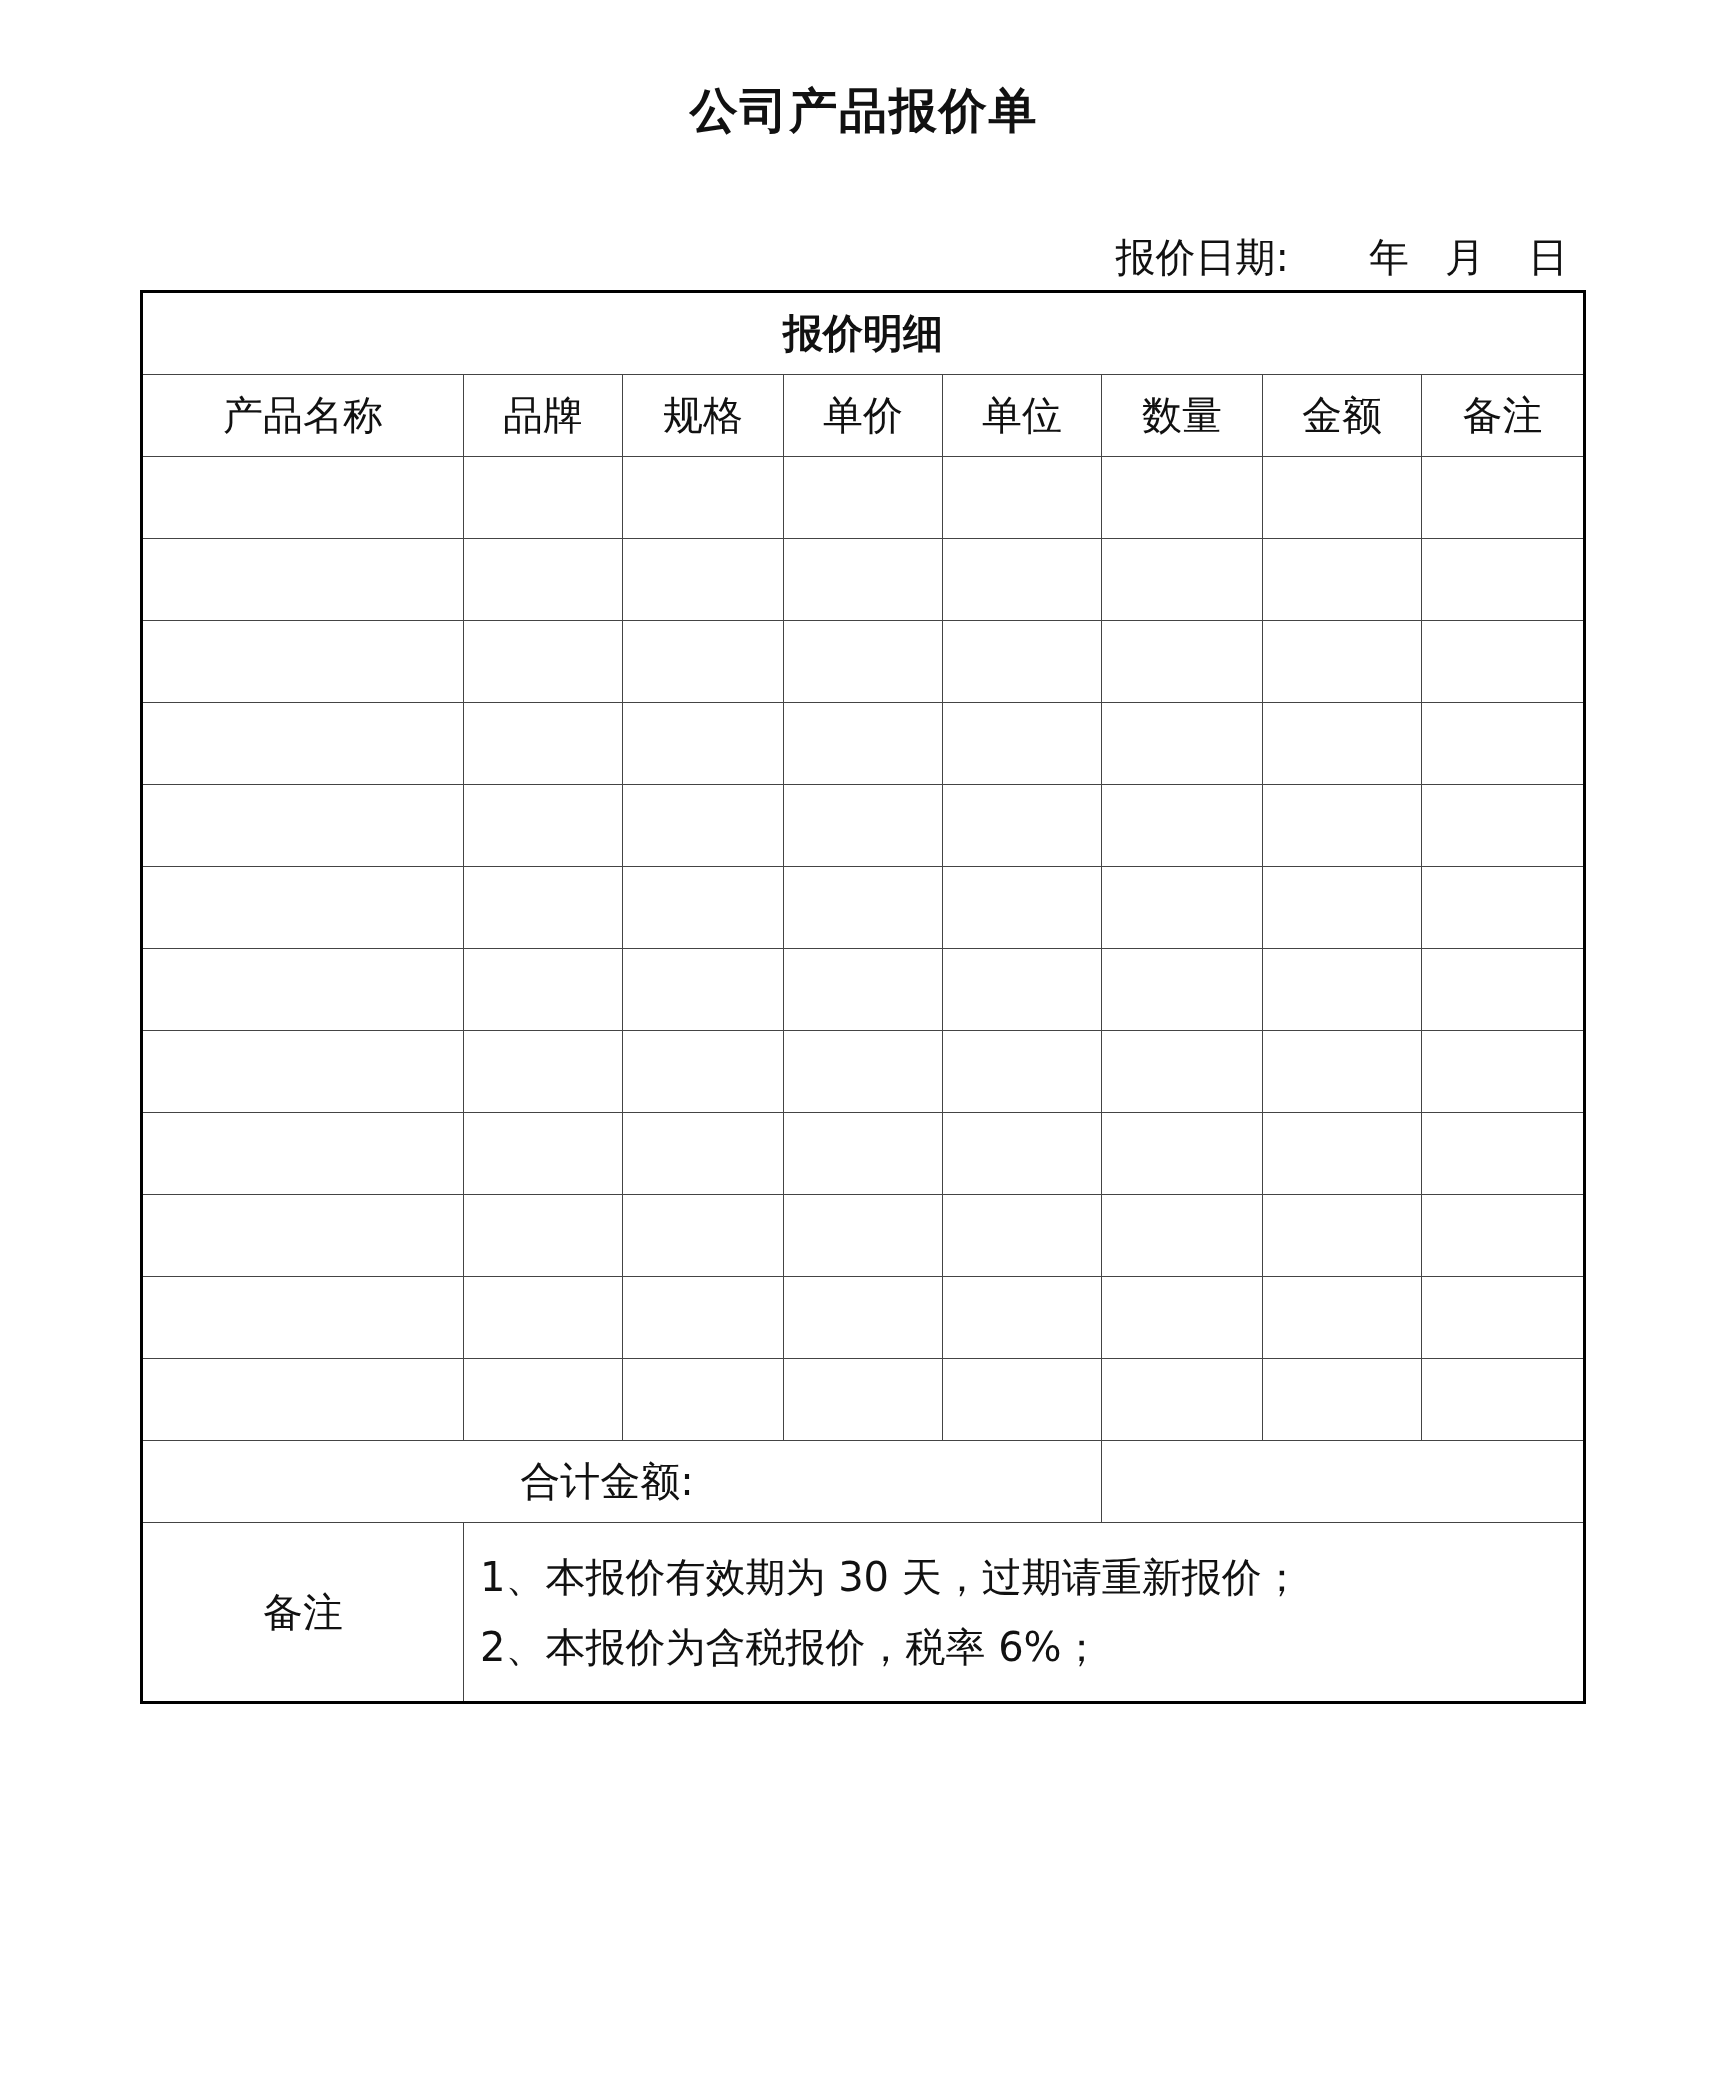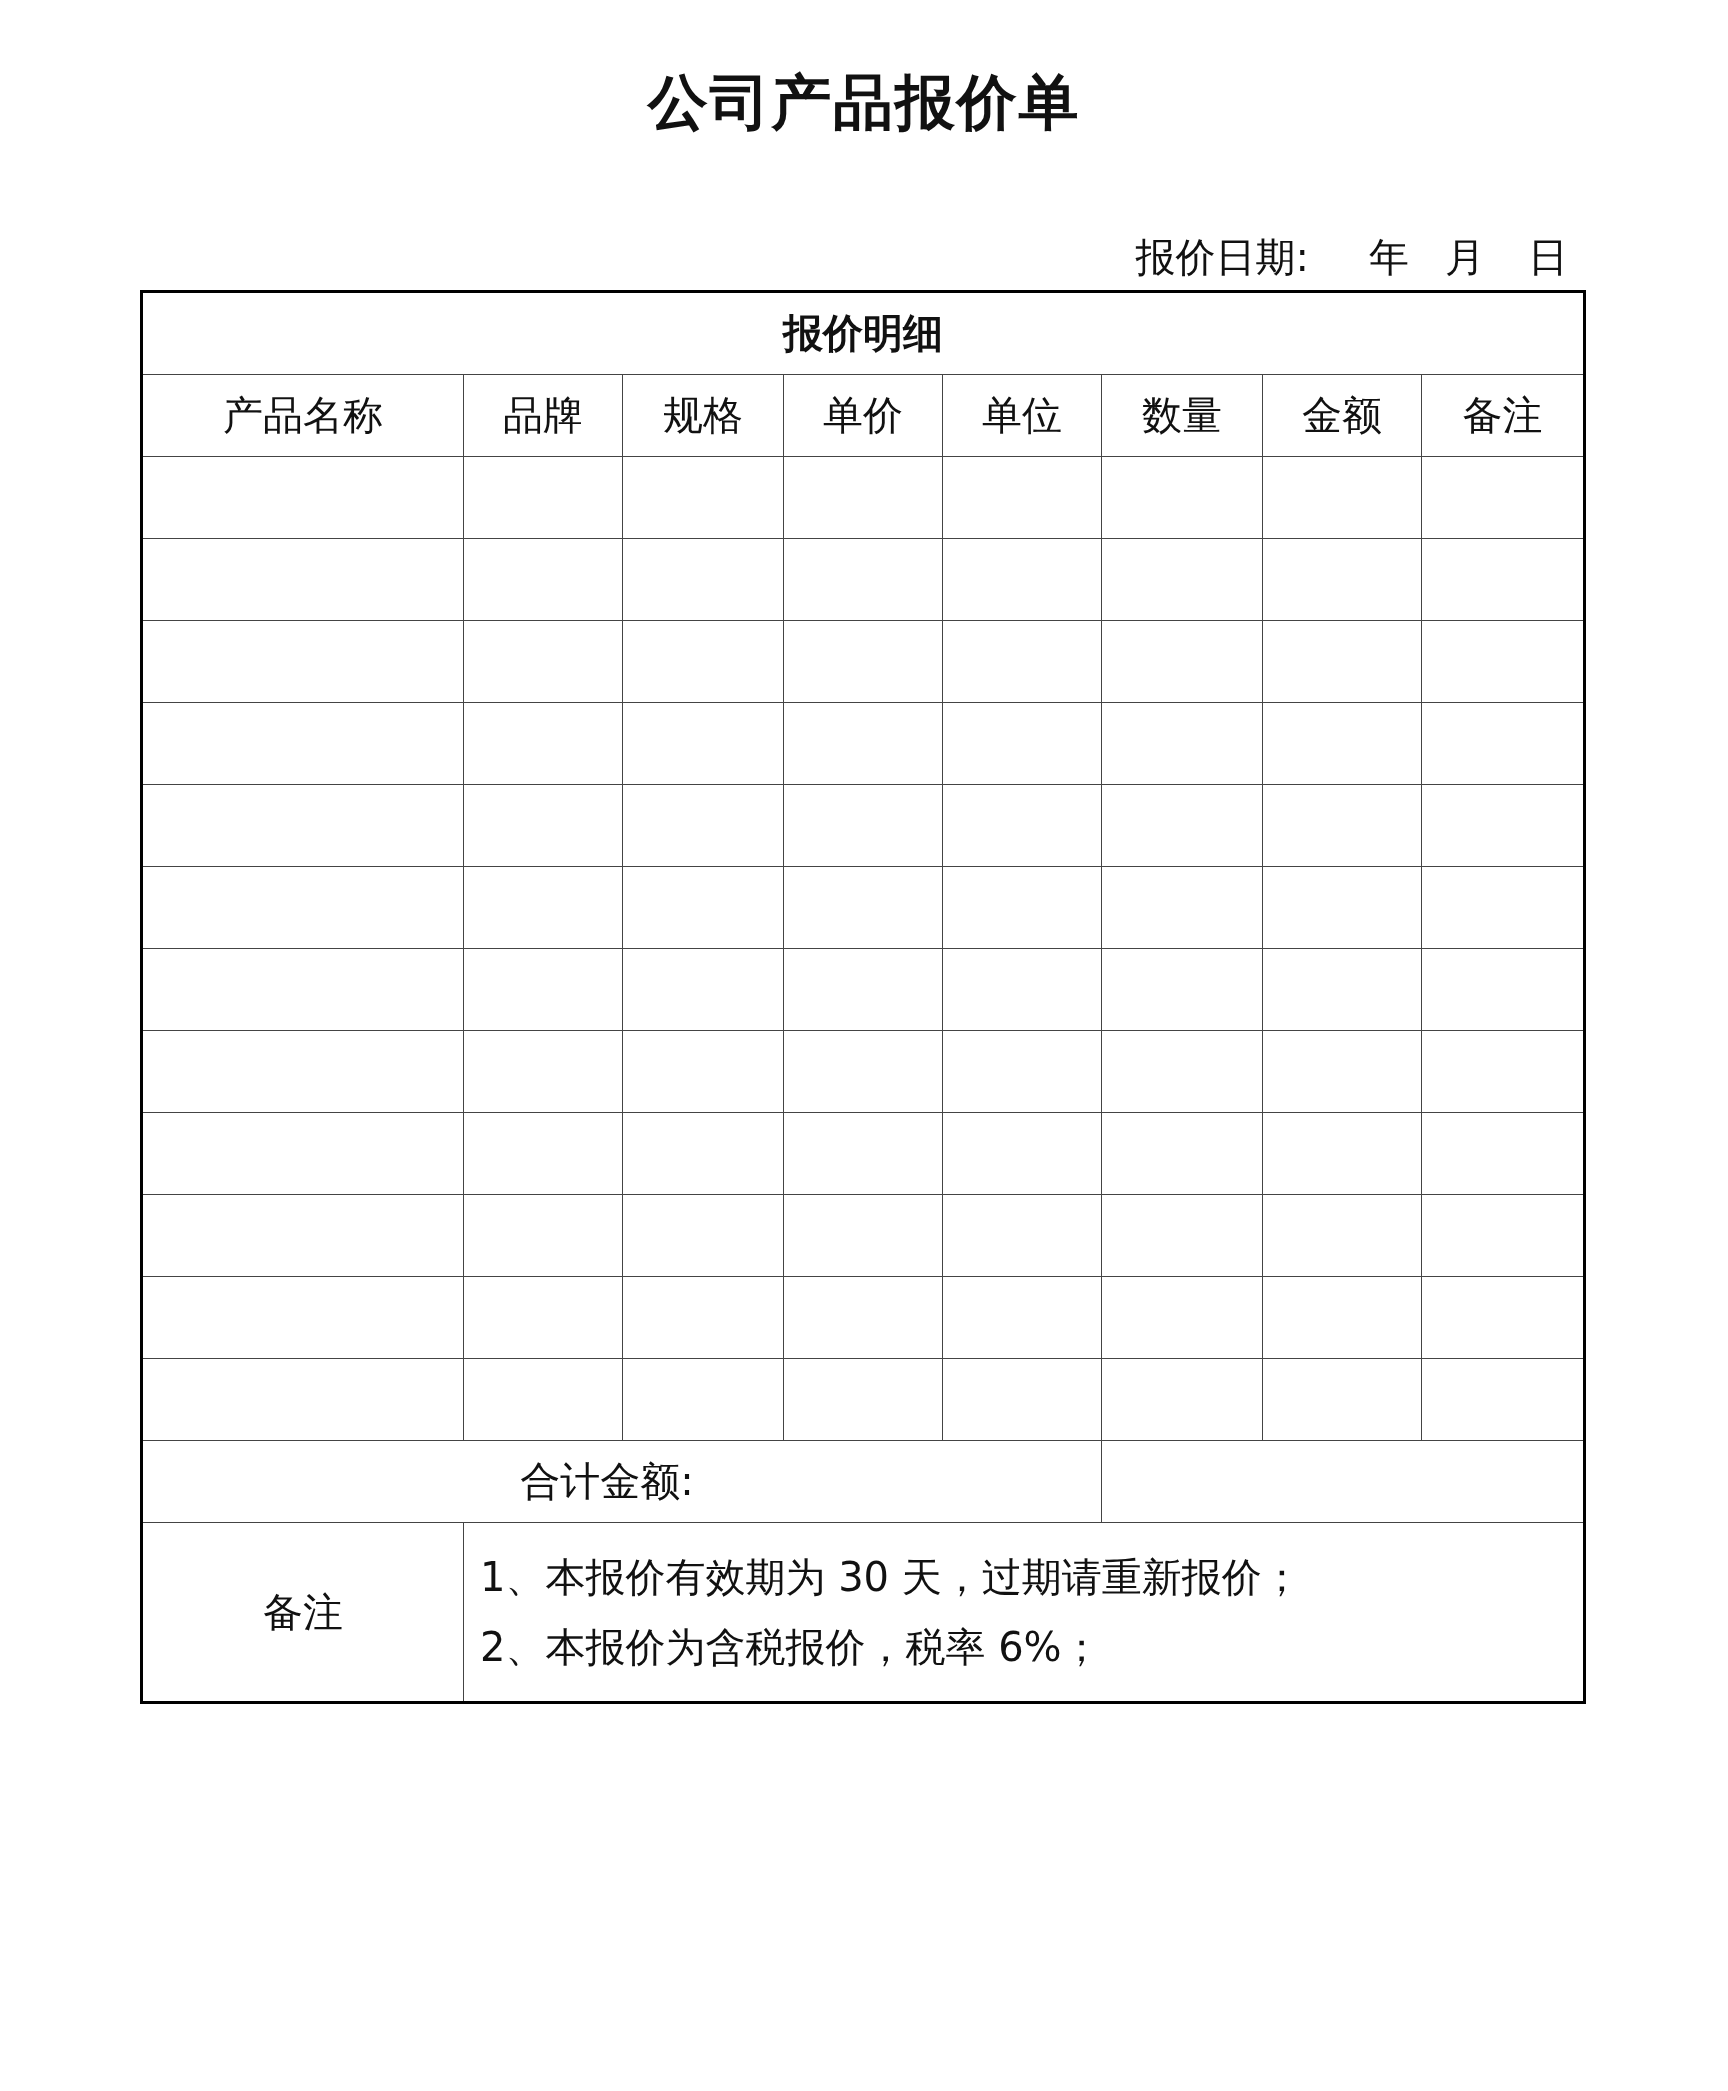--- a/index.html
+++ b/index.html
@@ -1,20 +1,20 @@
 <!DOCTYPE html>
 <html style="font-size:14.4px"><head>
 <meta charset="utf-8">
 <style>
   html,body{margin:0;padding:0;background:#fff;}
   body{width:1728px;height:2092px;position:relative;font-family:"DejaVu Sans","Liberation Sans",sans-serif;color:#111;}
-  .title{position:absolute;left:0;width:1728px;top:63px;text-align:center;font-size:60px;font-weight:bold;letter-spacing:1.8px;}
+  .title{position:absolute;left:0;width:1728px;top:79px;text-align:center;font-size:48px;font-weight:bold;letter-spacing:1.8px;}
   .date{position:absolute;top:230px;right:160px;font-size:40px;display:flex;gap:0;}
   .date span{display:inline-block;}
-  .date .lbl{margin-right:60px;}
+  .date .lbl{margin-right:80px;}
   .date .y{margin-right:36px;}
   .date .m{margin-right:43px;}
   table{position:absolute;left:140px;top:290px;width:1445px;border-collapse:collapse;border:3.6px solid #000;table-layout:fixed;}
   td{border:1.8px solid #444;height:81px;padding:0;font-size:40px;text-align:center;vertical-align:middle;}
   td.sec{font-weight:bold;}
   td.total-l{text-align:center;padding-right:30px;}
   td.remarks{height:178px;}
   td.notes{text-align:left;padding-left:16px;line-height:70px;}
 </style>
 </head>

